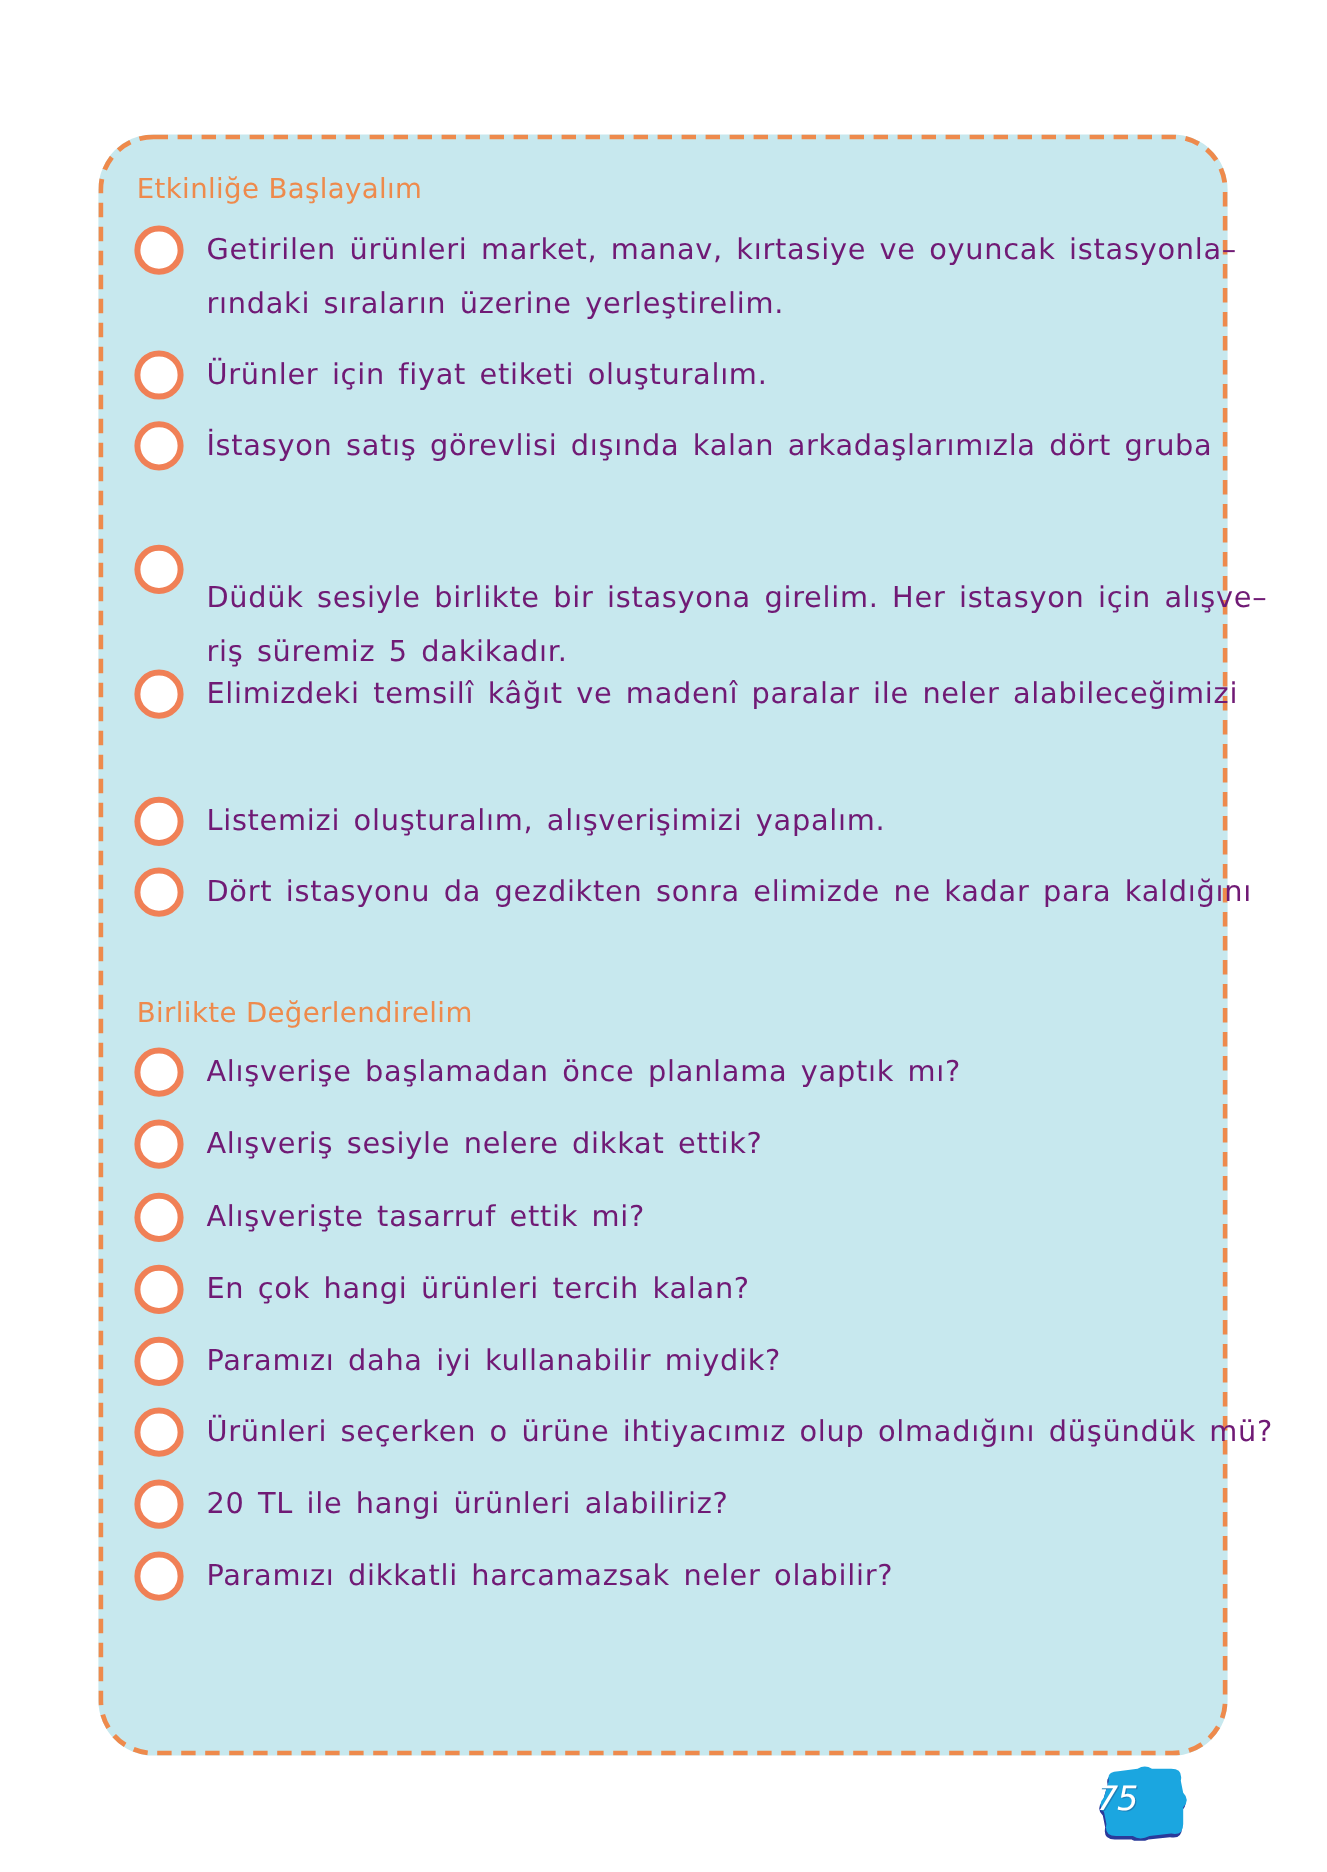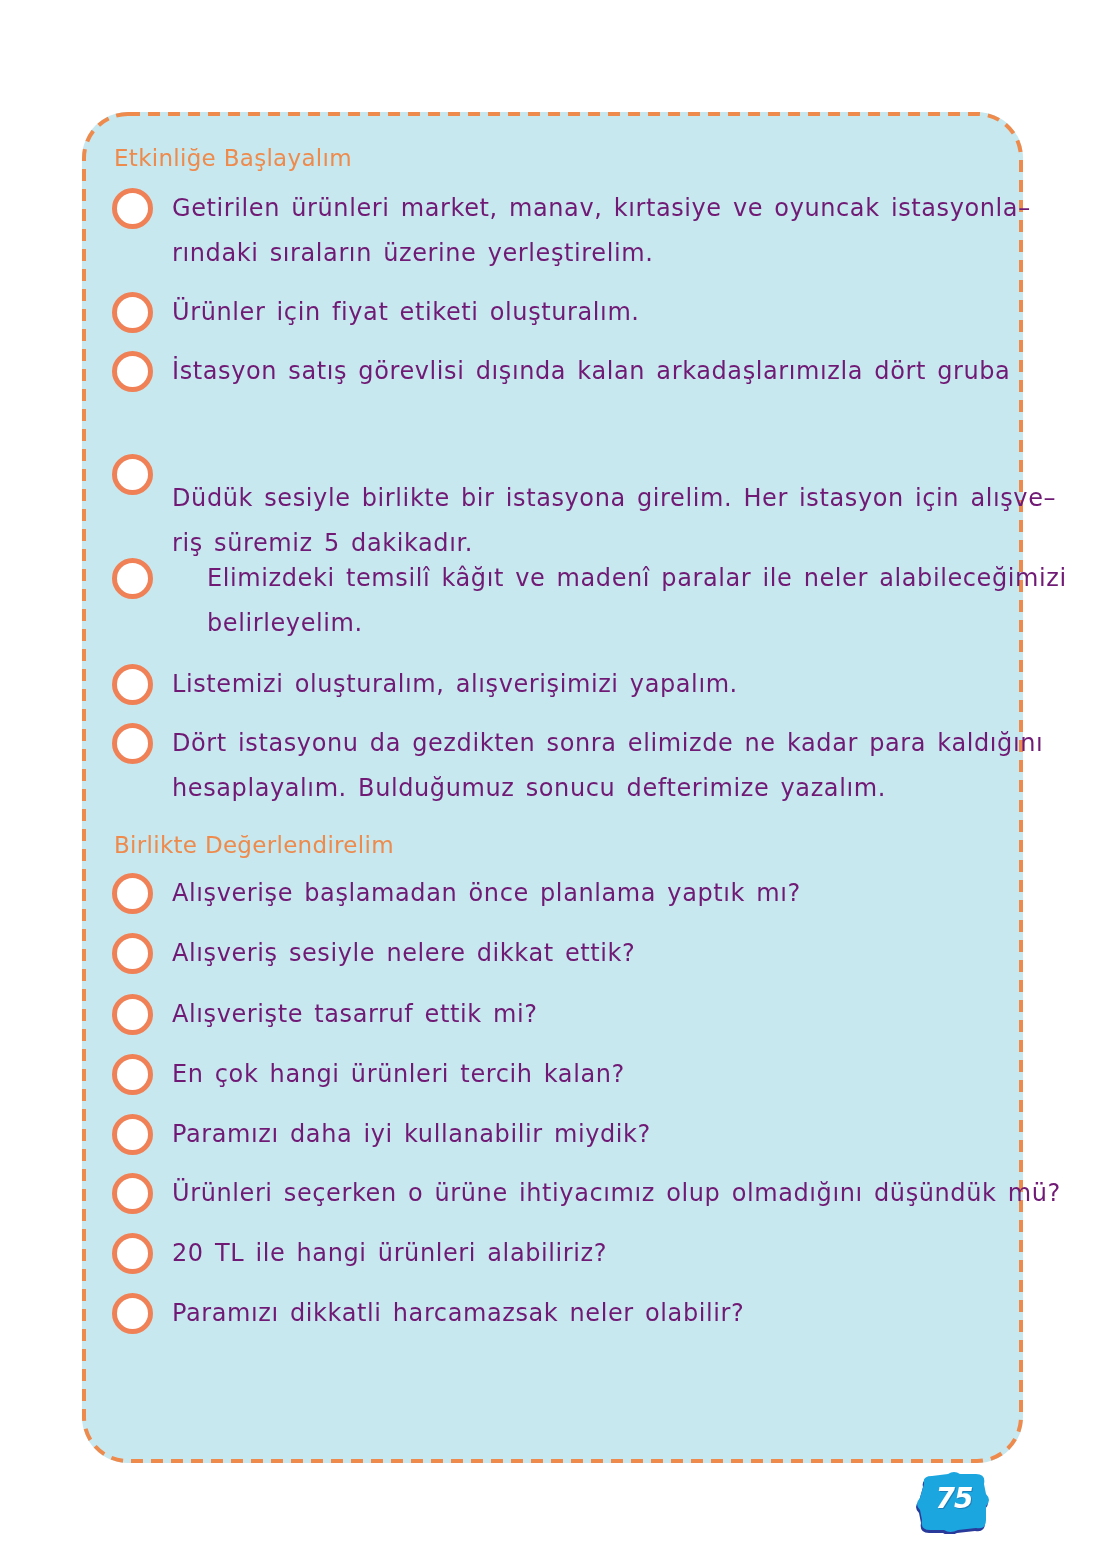--- a/index.html
+++ b/index.html
@@ -28,22 +28,22 @@
       background: #ffffff; border: 5px solid #F08056;
     }
     .text {
       position: absolute; left: 172px; width: 820px;
       font-size: 24px; color: #701a75; letter-spacing: 0.6px;
       line-height: 45px; word-spacing: 3px;
     }
     .text span { display: block; white-space: nowrap; }
     .badge { position: absolute; left: 914px; top: 1470px; width: 80px; height: 64px; }
     .badge-num {
-      position: absolute; left: 0; top: 12px; width: 80px; text-align: center;
-      font-family: "DejaVu Sans", sans-serif; font-weight: bold; font-style: italic;
+      position: absolute; left: 0; top: 12px; width: 80px; text-align: left;
+      font-family: "DejaVu Sans", sans-serif; font-weight: normal; font-style: italic;
       font-size: 28px; color: #ffffff; letter-spacing: -1px;
       text-shadow: 1px 1px 0 #1E7FB8;
     }
   </style>
 </head>
 <body>
 
 <div class="panel">
   <svg class="border" width="941" height="1351" viewBox="0 0 941 1351">
     <rect x="2" y="2" width="937" height="1347" rx="44" ry="44" fill="none" stroke="#EE8A4C" stroke-width="4" stroke-dasharray="12 8"></rect>
@@ -77,38 +77,36 @@
 <div class="item" style="top:454px;">
   <div class="circle" style="top:0;"></div>
   <div class="text" style="top:-2px;margin-top:24px;">
     <span>Düdük sesiyle birlikte bir istasyona girelim. Her istasyon için alışve–</span>
     <span>riş süremiz 5 dakikadır.</span>
   </div>
 </div>
 
 <div class="item" style="top:558px;">
   <div class="circle" style="top:0;"></div>
-  <div class="text" style="top:-2px;margin-left:35px;">
+  <div class="text" style="top:-2px;">
     <span>Elimizdeki temsilî kâğıt ve madenî paralar ile neler alabileceğimizi</span>
-    <span>belirleyelim.</span>
   </div>
 </div>
 
 <div class="item" style="top:664px;">
   <div class="circle" style="top:0;"></div>
   <div class="text" style="top:-2px;">
     <span>Listemizi oluşturalım, alışverişimizi yapalım.</span>
   </div>
 </div>
 
 <div class="item" style="top:723px;">
   <div class="circle" style="top:0;"></div>
   <div class="text" style="top:-2px;">
     <span>Dört istasyonu da gezdikten sonra elimizde ne kadar para kaldığını</span>
-    <span>hesaplayalım. Bulduğumuz sonucu defterimize yazalım.</span>
   </div>
 </div>
 
 <div class="heading" style="top:834px;">Birlikte Değerlendirelim</div>
 
 <div class="item" style="top:873px;">
   <div class="circle" style="top:0;"></div>
   <div class="text" style="top:-2px;">
     <span>Alışverişe başlamadan önce planlama yaptık mı?</span>
   </div>

